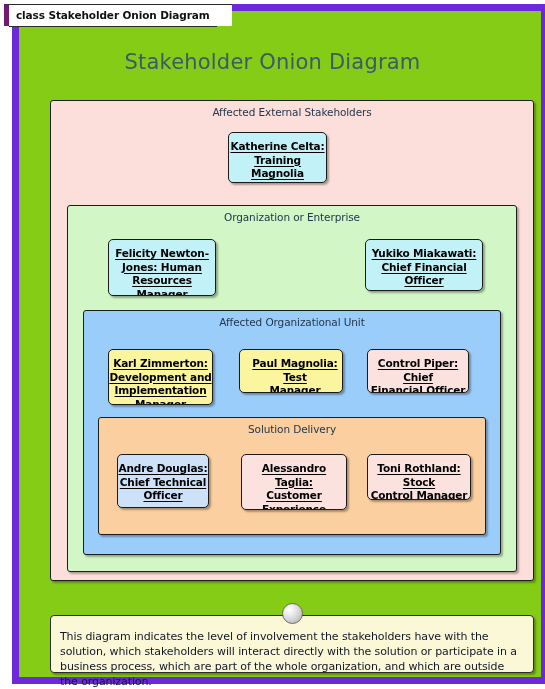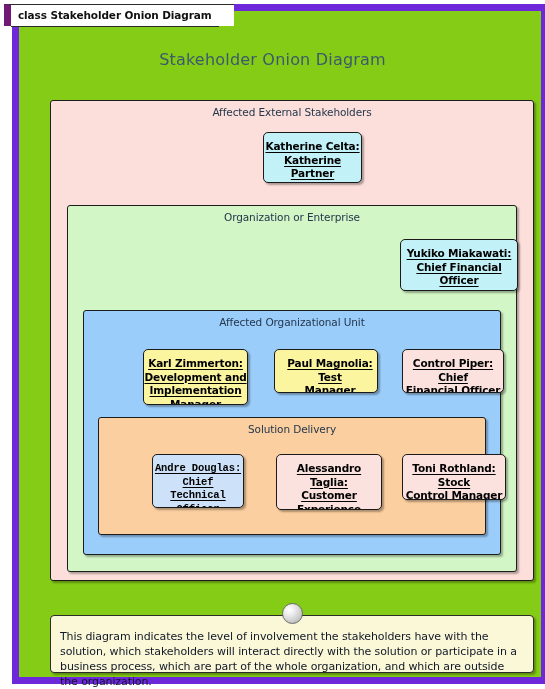--- a/index.html
+++ b/index.html
@@ -11,21 +11,21 @@
 
   
   #frame{
     position:absolute;left:12px;top:4px;width:536px;height:680px;
     border:7px solid #6d28d9;background:#84cc16;box-sizing:border-box;
   }
   #frame-tab{
     position:absolute;left:4px;top:4px;height:22px;
     box-sizing:border-box;
     background:#ffffff;
-    border-left:7px solid #701a75;
+    border-left:5px solid #701a75;
     border-top:1px solid #2b2b2b;
     display:flex;align-items:center;
   }
   #frame-tab .tab-body{
     height:22px;display:flex;align-items:center;padding:0 6px 0 7px;
     border-bottom:1px solid #2b2b2b;
     font-size:10.5px;font-weight:bold;letter-spacing:-0.1px;white-space:nowrap;
     color:#111111;
   }
   #frame-tab .tab-slant{
@@ -37,21 +37,21 @@
     transform:skewX(28deg);transform-origin:bottom left;
   }
   #frame-tab .tab-slant::after{
     content:"";position:absolute;left:-9px;bottom:0;width:10px;height:0;
     border-bottom:1px solid #2b2b2b;
   }
 
   
   #diagram-title{
     position:absolute;left:0;top:50px;width:545px;text-align:center;
-    font-size:16px;color:#3d5a6c;letter-spacing:0.2px;
+    font-size:21px;color:#3d5a6c;letter-spacing:0.2px;
   }
 
   
   .layer{
     position:absolute;box-sizing:border-box;
     border:1px solid #1d1d1d;border-radius:3px;
     box-shadow:2px 2px 2px rgba(0,0,0,.30);
   }
   .layer-label{
     position:absolute;left:0;right:0;top:5px;text-align:center;
@@ -66,36 +66,35 @@
   
   .node{
     position:absolute;box-sizing:border-box;
     border:1px solid #1a1a1a;border-radius:5px;
     box-shadow:2px 2px 2px rgba(0,0,0,.32);
     display:block;padding-top:7px;
     text-align:center;
     font-size:10.5px;font-weight:bold;line-height:13.5px;
     color:#000000;letter-spacing:-0.15px;
     overflow:hidden;
-    margin-left:35px;
   }
   .node .txt{display:inline;text-decoration:underline;text-underline-offset:1.5px;}
 
   .c-cyan{background:#c3f1f8;}
   .c-blue{background:#cde1f8;}
   .c-yellow{background:#fbf5a0;}
   .c-pink{background:#fbe2de;}
 
   #node-katherine{left:209px;top:121px;width:99px;height:51px;}
   #node-felicity{left:89px;top:228px;width:108px;height:57px;}
   #node-yukiko{left:346px;top:228px;width:118px;height:52px;}
   #node-karl{left:89px;top:338px;width:105px;height:56px;}
   #node-paul{left:220px;top:338px;width:104px;height:44px;padding-left:8px;}
   #node-hamyln{left:348px;top:338px;width:102px;height:44px;}
-  #node-andre{left:98px;top:443px;width:92px;height:54px;font-family:Liberation Mono, monospace;}
+  #node-andre{left:98px;top:443px;width:92px;height:54px;}
   #node-alessandro{left:222px;top:443px;width:106px;height:56px;}
   #node-toni{left:348px;top:443px;width:104px;height:46px;}
 
   
   #note{
     position:absolute;left:31px;top:604px;width:484px;height:58px;
     box-sizing:border-box;background:#fbf8d8;
     border:1px solid #2c2c2c;border-radius:4px;
     box-shadow:2px 2px 2px rgba(0,0,0,.30);
     padding:13px 9px 0 9px;
@@ -126,23 +125,28 @@
   <div class="layer" id="layer-unit">
     <div class="layer-label">Affected Organizational Unit</div>
   </div>
 
   <div class="layer" id="layer-solution">
     <div class="layer-label">Solution Delivery</div>
   </div>
 
   <div class="node c-cyan" id="node-katherine">
     <span class="txt">Katherine Celta:</span><br>
-    <span class="txt">Katherine Partner</span>
+    <span class="txt">Training Magnolia</span>
   </div>
 
+  <div class="node c-cyan" id="node-felicity">
+    <span class="txt">Felicity Newton-</span><br>
+    <span class="txt">Jones: Human</span><br>
+    <span class="txt">Resources Manager</span>
+  </div>
 
   <div class="node c-cyan" id="node-yukiko">
     <span class="txt">Yukiko Miakawati:</span><br>
     <span class="txt">Chief Financial Officer</span>
   </div>
 
   <div class="node c-yellow" id="node-karl">
     <span class="txt">Karl Zimmerton:</span><br>
     <span class="txt">Development and</span><br>
     <span class="txt">Implementation</span><br>

